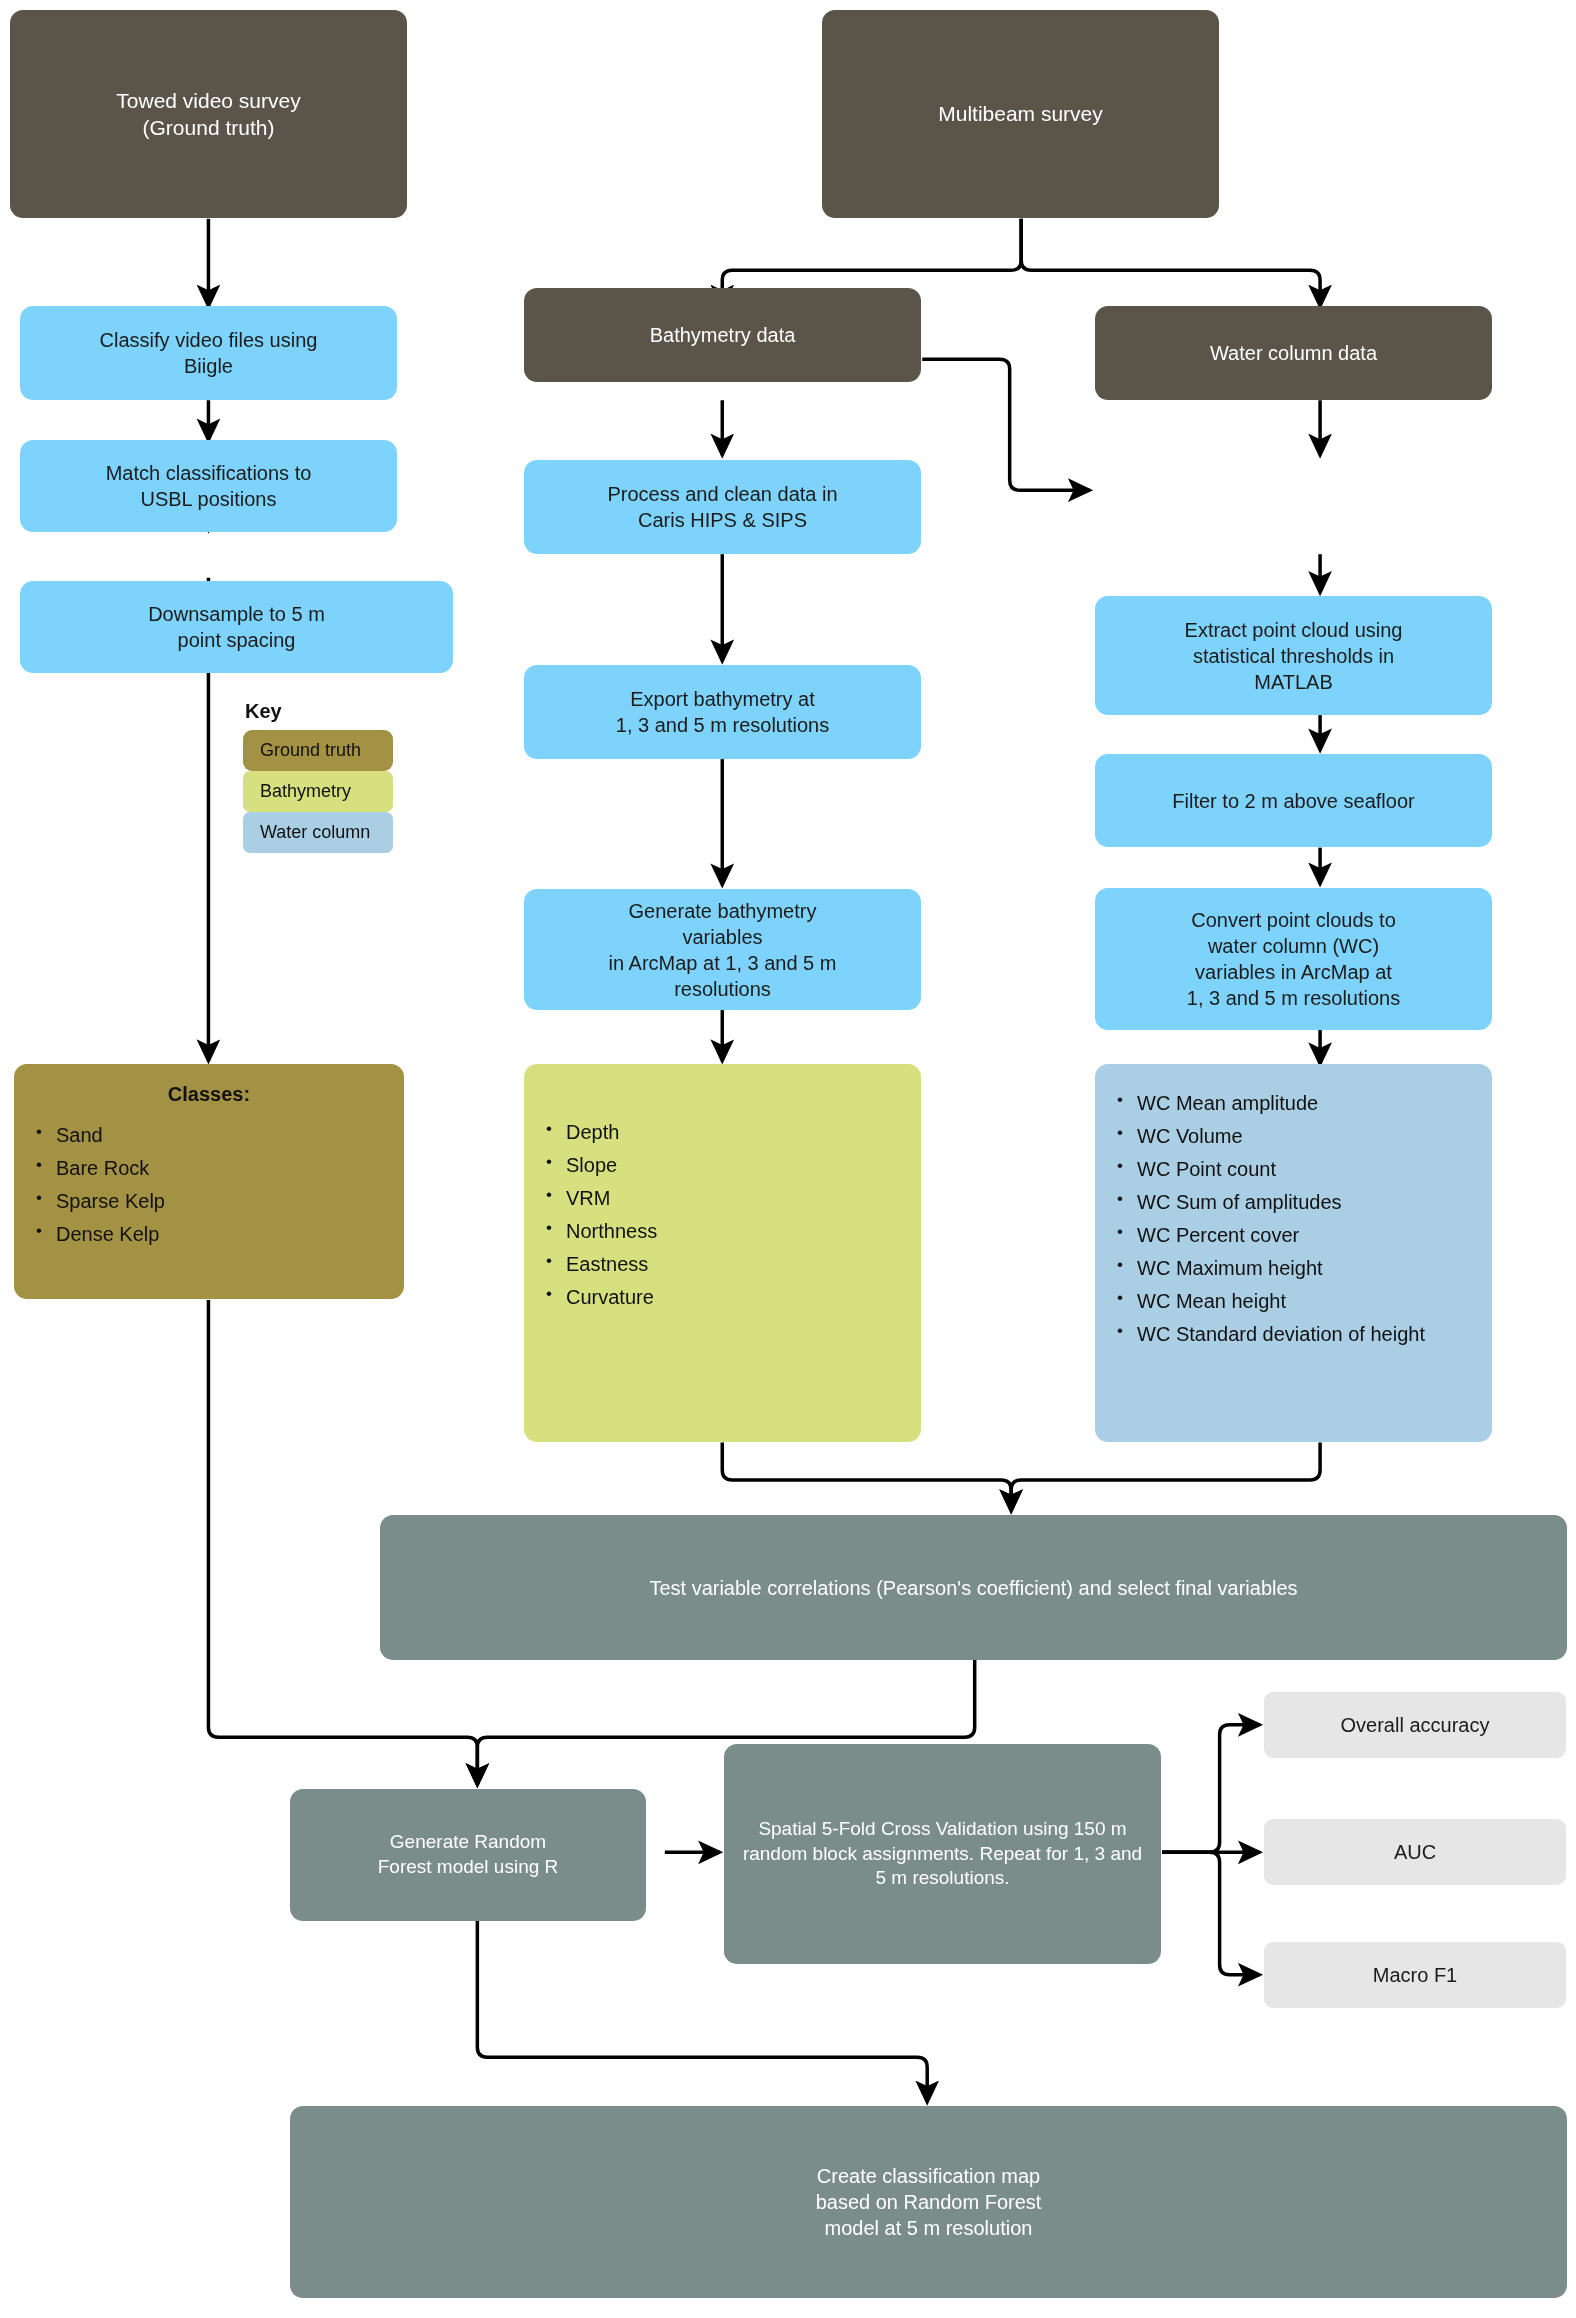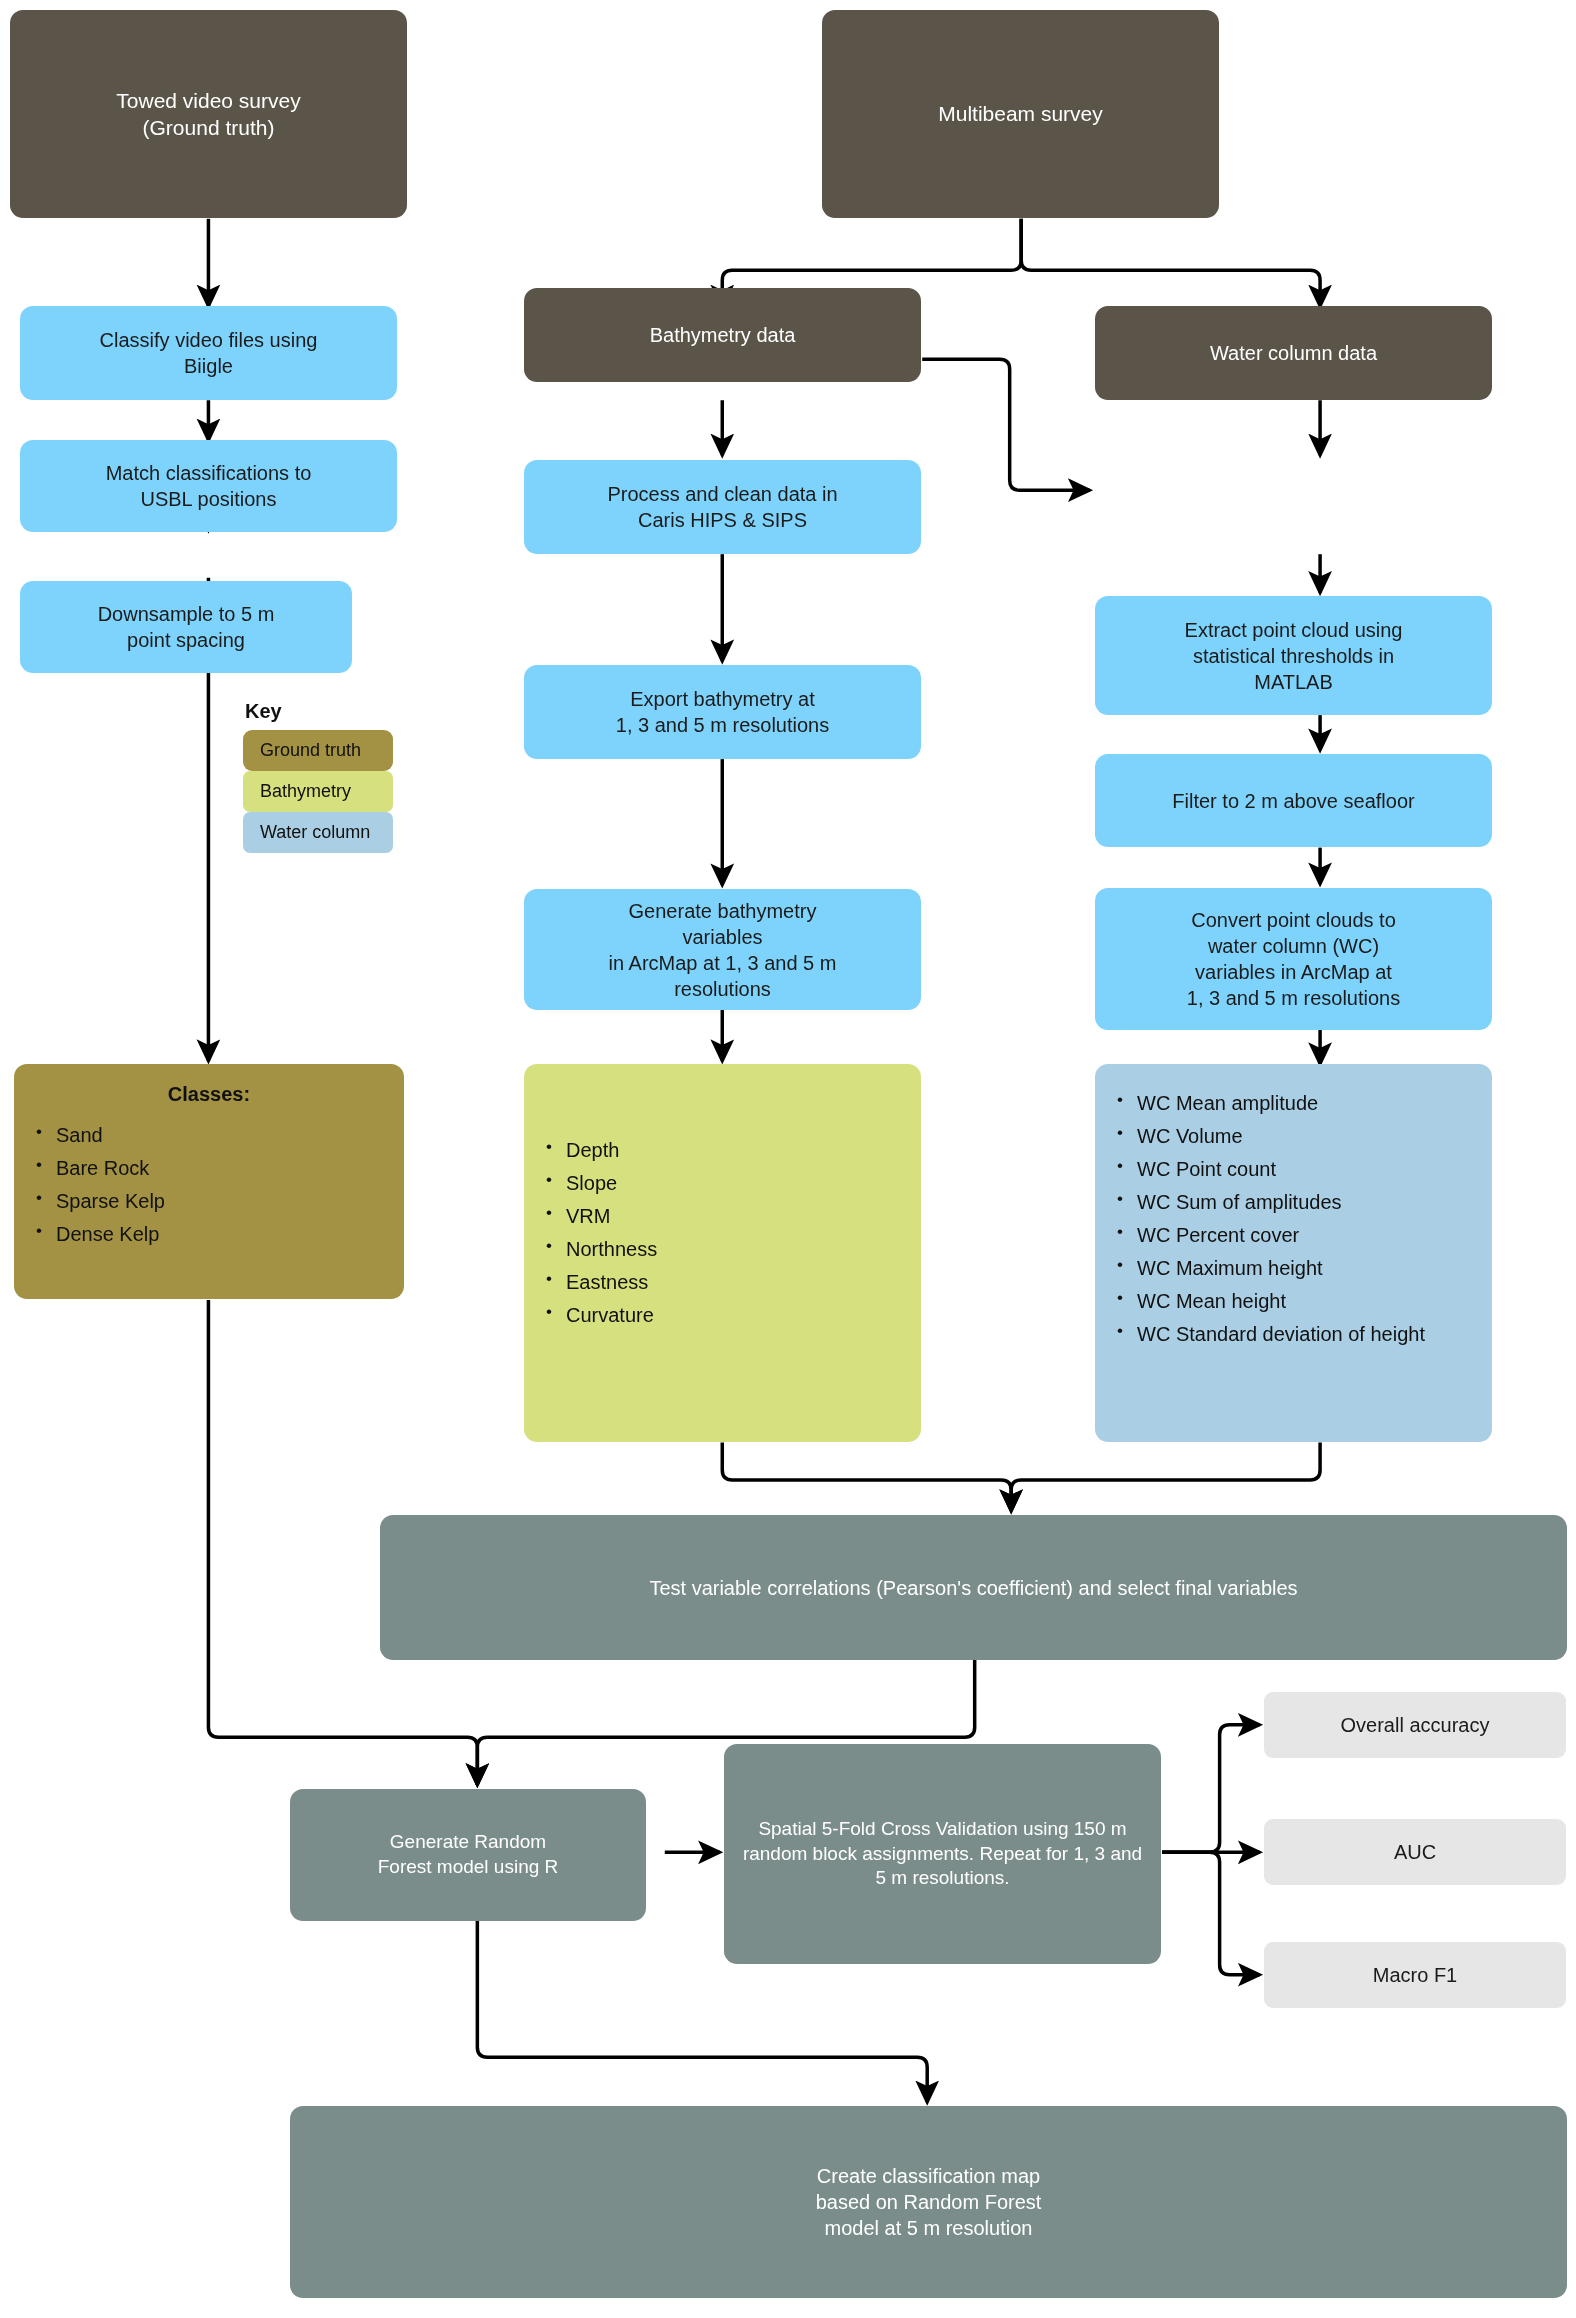--- a/index.html
+++ b/index.html
@@ -189,21 +189,21 @@
   <div class="node c-pale fs-40" style="left:20px; top:306px; width:377px; height:94px;">
     <span class="txt">Classify video files using
 Biigle</span>
   </div>
 
   <div class="node c-pale fs-40" style="left:20px; top:440px; width:377px; height:92px;">
     <span class="txt">Match classifications to
 USBL positions</span>
   </div>
 
-  <div class="node c-pale fs-40" style="left:20px; top:581px; width:332px; height:92px;">
+  <div class="node c-pale fs-40" style="left:20px; top:581px; width:433px; height:92px;">
     <span class="txt">Downsample to 5 m
 point spacing</span>
   </div>
 
   <div id="key-block" style="left:197px; top:700px; width:240px;">
     <span id="key-title">Key</span>
     <div class="key-swatch first" style="background:#a39243;">
       <span>Ground truth</span>
     </div>
     <div class="key-swatch" style="background:#d7e07f;">
@@ -238,21 +238,21 @@
 1, 3 and 5 m resolutions</span>
   </div>
 
   <div class="node c-pale fs-40" style="left:524px; top:889px; width:397px; height:121px;">
     <span class="txt">Generate bathymetry
 variables
 in ArcMap at 1, 3 and 5 m
 resolutions</span>
   </div>
 
-  <div class="node c-lime fs-40 inner-left" style="left:524px; top:1064px; width:397px; height:378px; padding:73px 10px;">
+  <div class="node c-lime fs-40 inner-left" style="left:524px; top:1064px; width:397px; height:378px; padding:55px 10px;">
     <ul class="bullets">
       <li>Depth</li>
       <li>Slope</li>
       <li>VRM</li>
       <li>Northness</li>
       <li>Eastness</li>
       <li>Curvature</li>
     </ul>
   </div>
 

